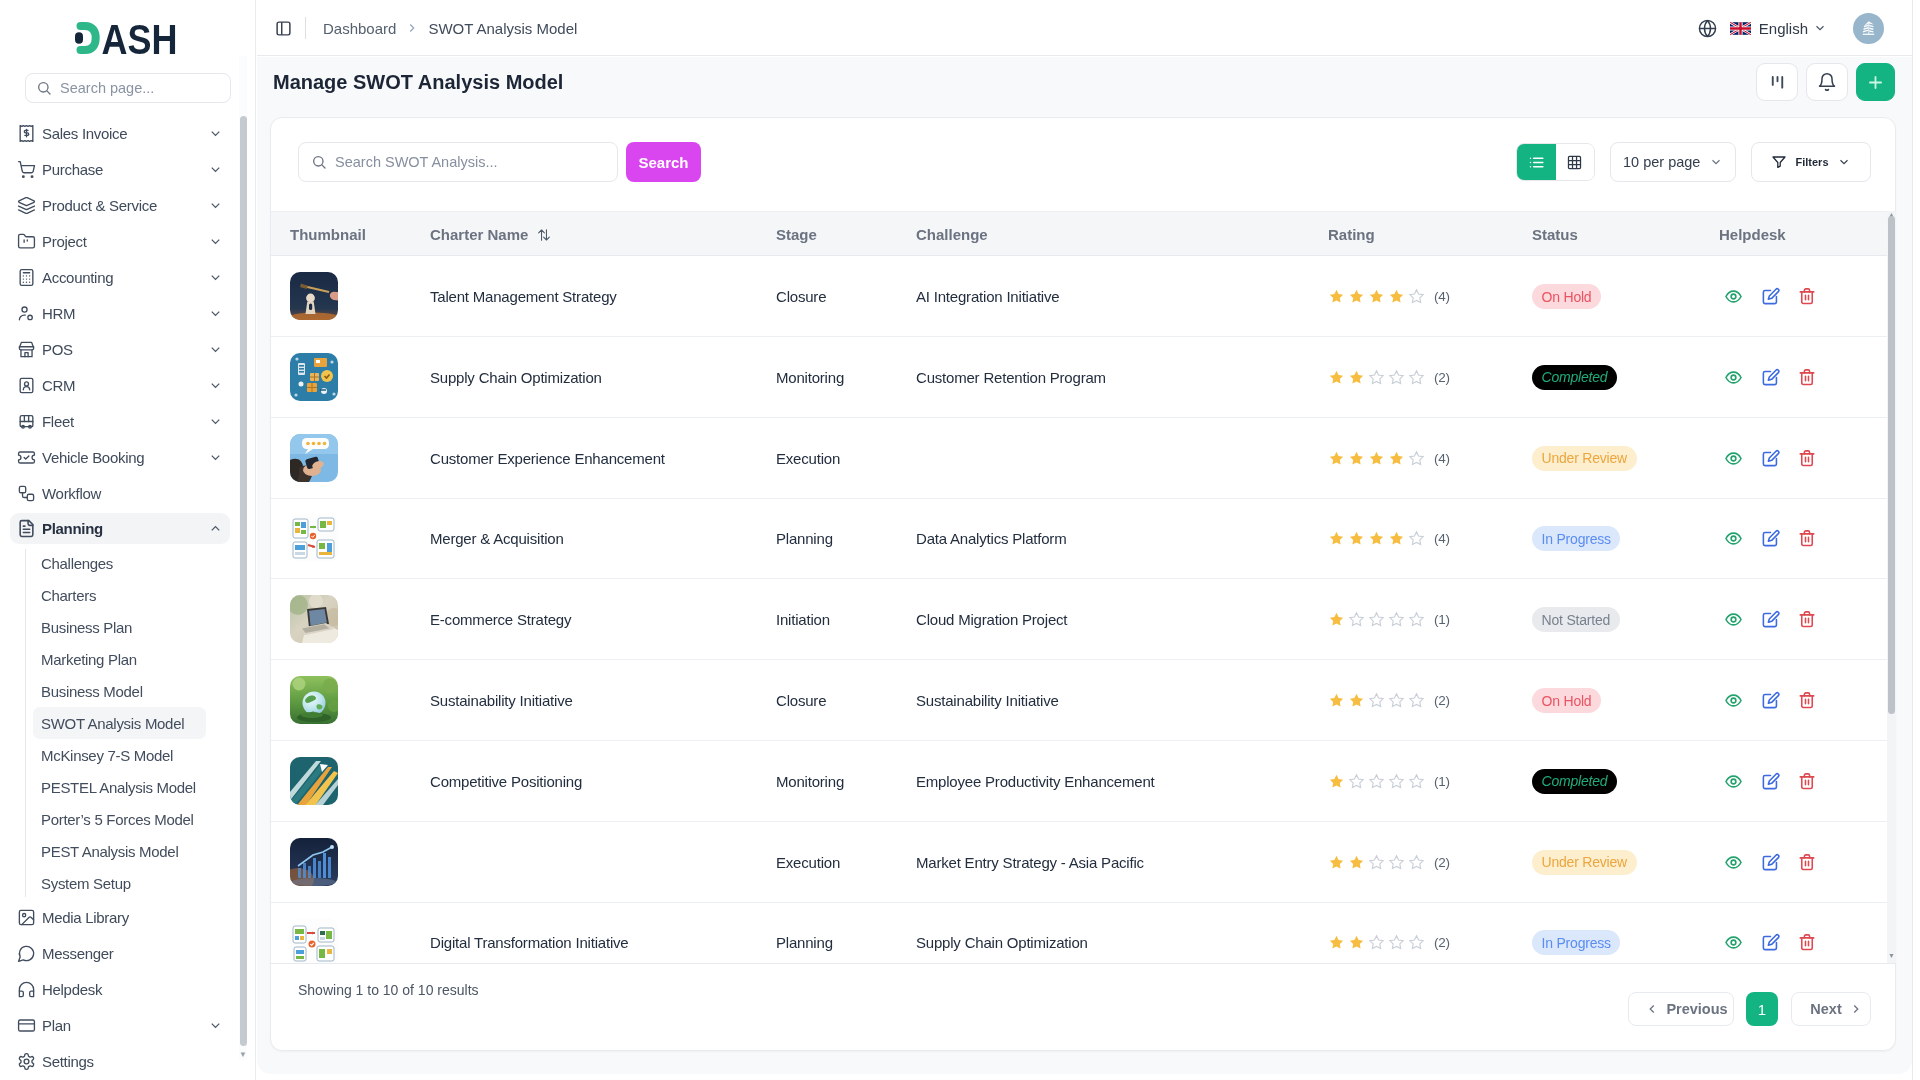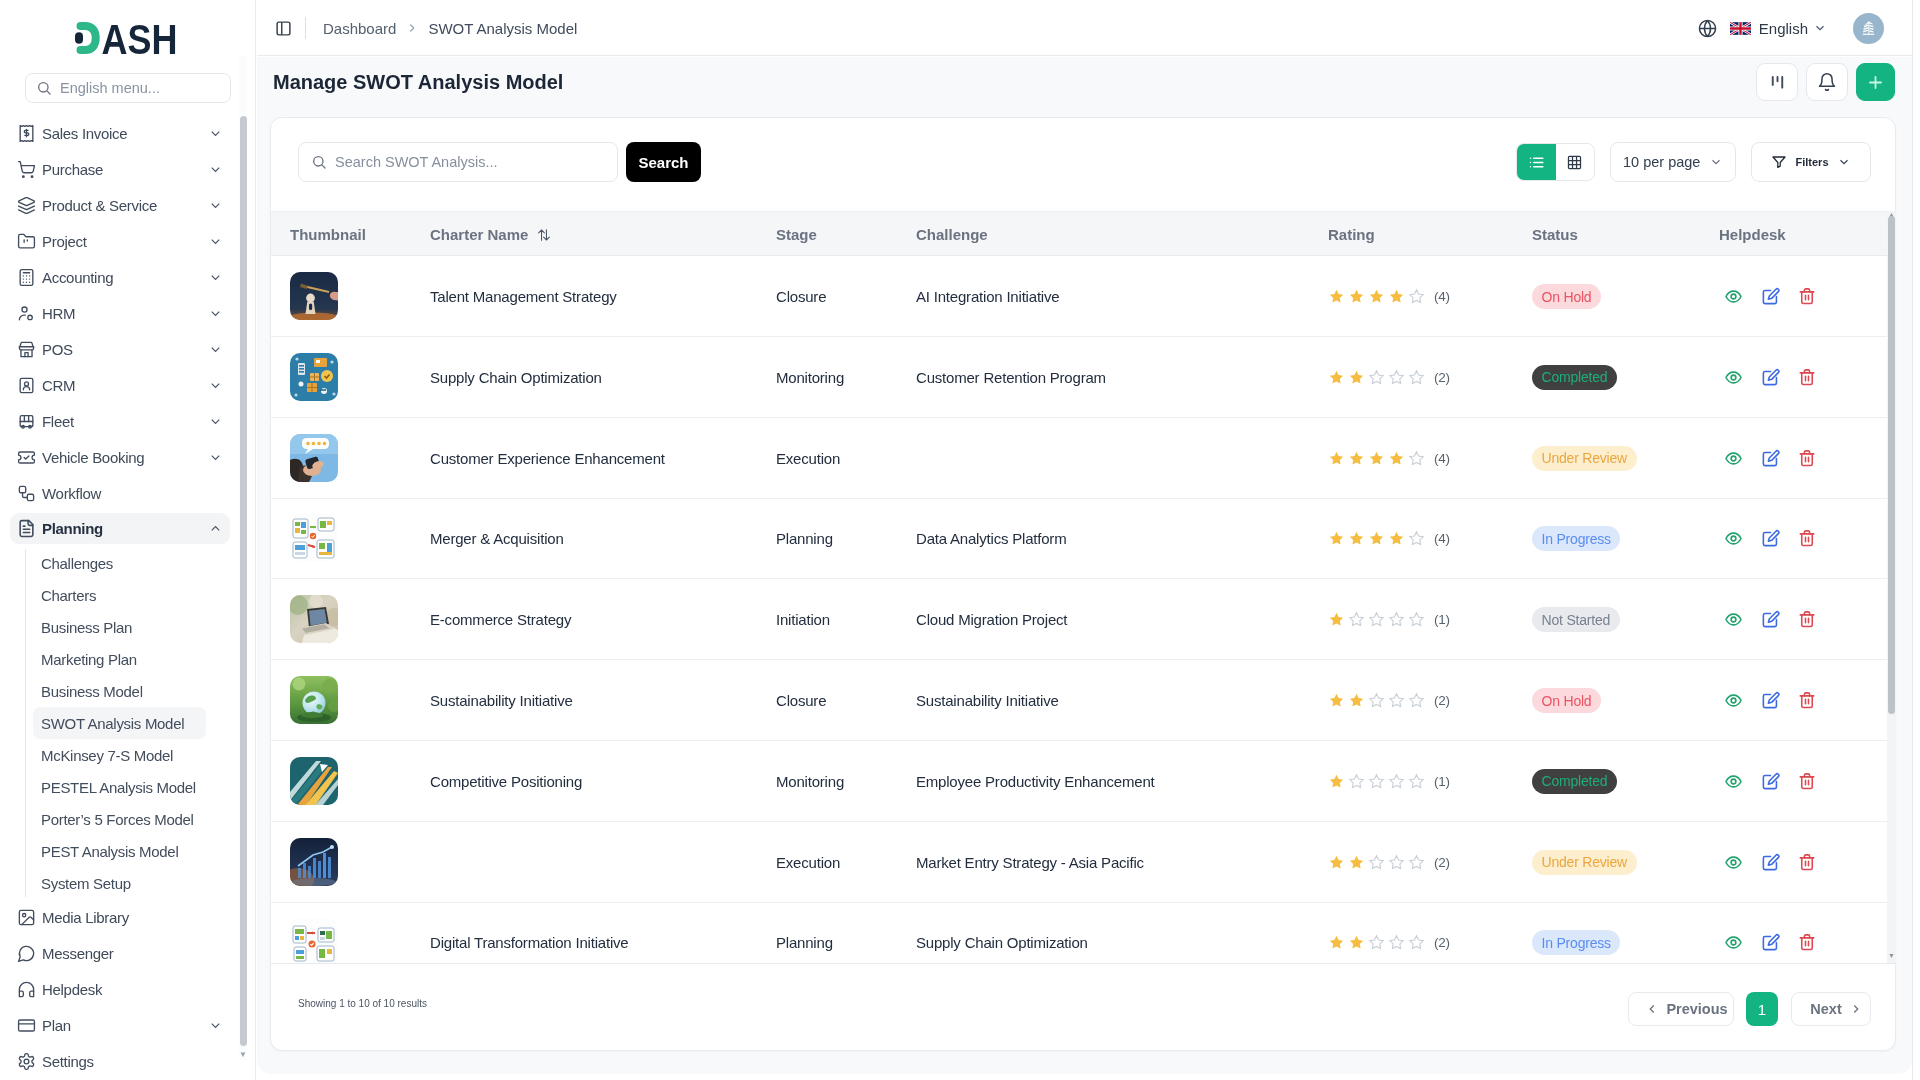--- a/index.html
+++ b/index.html
@@ -37,49 +37,49 @@
   #content { position:absolute; left:257px; top:57px; width:1655px; height:1017px; background:#f8f9fa; border-radius:0 0 14px 14px; }
   #page-title { position:absolute; left:16px; top:14px; font-size:20px; font-weight:bold; color:#1c2636; }
   #title-btns { position:absolute; right:17px; top:6px; display:flex; gap:8px; }
   .tbtn { width:42px; height:38px; border:1px solid #e5e7eb; border-radius:9px; background:#fff; display:flex; align-items:center; justify-content:center; color:#3f4a5a; }
   .tbtn.green { background:#14b482; border-color:#14b482; color:#d7fbe8; width:39px; }
 
   
   #card { position:absolute; left:13px; top:60px; width:1626px; height:934px; background:#fff; border:1px solid #e9ecef; border-radius:12px; box-shadow:0 1px 2px rgba(16,24,40,.04); }
   #srch-input { position:absolute; left:27px; top:24px; width:320px; height:40px; border:1px solid #e5e7eb; border-radius:8px; display:flex; align-items:center; padding-left:12px; }
   #srch-input span { color:#868f9e; font-size:14.5px; margin-left:8px; }
-  #srch-btn { position:absolute; left:355px; top:24px; width:75px; height:40px; background:#000000; border-radius:8px; color:#fff; font-size:15px; font-weight:bold; display:flex; align-items:center; justify-content:center; }
+  #srch-btn { position:absolute; left:355px; top:24px; width:75px; height:40px; background:#d946ef; border-radius:8px; color:#fff; font-size:15px; font-weight:bold; display:flex; align-items:center; justify-content:center; }
   #viewtoggle { position:absolute; left:1245px; top:25px; width:79px; height:38px; border:1px solid #e5e7eb; border-radius:8px; display:flex; overflow:hidden; }
   #viewtoggle .half { flex:1; display:flex; align-items:center; justify-content:center; }
   #viewtoggle .half.on { background:#14b482; color:#fff; }
   #viewtoggle .half.off { background:#fff; color:#2f3947; }
   #perpage { position:absolute; left:1339px; top:24px; width:126px; height:40px; border:1px solid #e5e7eb; border-radius:8px; display:flex; align-items:center; justify-content:space-between; padding:0 12px; color:#333e4e; font-size:14.5px; }
   #filters { position:absolute; left:1480px; top:24px; width:120px; height:40px; border:1px solid #e5e7eb; border-radius:8px; display:flex; align-items:center; justify-content:center; gap:8px; color:#1f2937; font-size:11px; font-weight:bold; }
 
   
   #thead { position:absolute; left:0; top:93px; width:1617px; height:45px; background:#f4f6f8; border-top:1px solid #eceef1; border-bottom:1px solid #e7eaee; }
   .hcell { position:absolute; top:0; height:45px; display:flex; align-items:center; color:#6b7280; font-size:15px; font-weight:bold; }
   #tbody { position:absolute; left:0; top:138px; width:1617px; height:707px; overflow:hidden; }
   .trow { position:absolute; left:0; width:1617px; height:81px; border-bottom:1px solid #edf0f3; }
   .tcell { position:absolute; top:0; height:81px; display:flex; align-items:center; color:#232e3f; font-size:15px; letter-spacing:-0.2px; }
   .thumb { position:absolute; left:19px; top:16px; width:48px; height:48px; border-radius:10px; overflow:hidden; }
   .pill { display:inline-flex; align-items:center; height:25px; padding:0 9.5px; border-radius:13px; font-size:14px; }
   .pill.onhold { background:#fcd9dc; color:#ea5361; }
-  .pill.completed { background:#404040; color:#1fad79; }
+  .pill.completed { background:#000000; color:#1fad79;font-style:italic; }
   .pill.review { background:#fdeecd; color:#eba63f; }
   .pill.progress { background:#dbe7fb; color:#5a8df0; }
   .pill.notstarted { background:#e8eaed; color:#78828f; }
   .cnt { color:#57626f; font-size:13.5px; margin-left:6px; }
   
   #tb-sb { position:absolute; left:1616px; top:93px; width:9px; height:752px; background:#f2f4f6; }
   #tb-sb .thumbv { position:absolute; left:1px; top:5px; width:7px; height:498px; background:#bdc2c8; border-radius:4px; }
 
   
   #tfoot { position:absolute; left:0; top:845px; width:1625px; height:88px; border-top:1px solid #e7eaee; }
-  #tfoot .showing { position:absolute; left:27px; top:34px; color:#4b5563; font-size:10px; }
+  #tfoot .showing { position:absolute; left:27px; top:18px; color:#4b5563; font-size:14px; }
   .pgbtn { position:absolute; top:28px; height:34px; border:1px solid #e7eaee; border-radius:8px; background:#fff; display:flex; align-items:center; justify-content:center; color:#6b7280; font-size:14.5px; font-weight:bold; gap:7px;padding-left:11px; }
   #pg1 { position:absolute; top:28px; left:1475px; width:32px; height:34px; background:#14b482; border-radius:8px; color:#fff; font-size:15px; display:flex; align-items:center; justify-content:center; }
 
   
   #page-sb { position:absolute; left:1912px; top:0; width:8px; height:1080px; background:#fff; border-left:1px solid #e8eaee; }
 </style>
 </head>
 <body>
 
 <svg width="0" height="0" style="position:absolute">
@@ -235,21 +235,21 @@
     <svg width="104" height="36" viewBox="0 0 104 36" style="overflow:visible;">
       <path d="M5.5 6 H10 C17.5 6 20.7 11 20.7 18 S17.5 30 10 30 H5.5" fill="none" stroke="#2eb88a" stroke-width="8" stroke-linecap="round"></path>
       <rect x="0" y="12.2" width="8" height="11.6" rx="4" fill="#15263a"></rect>
       <text x="26.5" y="34" font-size="43" font-weight="bold" fill="#15263a" textLength="76" lengthAdjust="spacingAndGlyphs">ASH</text>
     </svg>
   </div>
   <div id="sb-search">
     <svg width="16" height="16" viewBox="0 0 24 24" fill="none" stroke="#6b7280" stroke-width="2" stroke-linecap="round">
         <use href="#i-search"></use>
       </svg>
-    <span>English menu...</span>
+    <span>Search page...</span>
   </div>
   <div id="nav">
     <div class="nitem"><svg class="ico" viewBox="0 0 24 24" fill="none" stroke="currentColor" stroke-width="1.7" stroke-linecap="round" stroke-linejoin="round">
           <use href="#i-receipt"></use>
         </svg>Sales Invoice<svg class="chev" width="15" height="15" viewBox="0 0 24 24" fill="none" stroke="currentColor" stroke-width="2">
           <use href="#i-chevd"></use>
         </svg></div>
     <div class="nitem"><svg class="ico" viewBox="0 0 24 24" fill="none" stroke="currentColor" stroke-width="1.7" stroke-linecap="round" stroke-linejoin="round">
           <use href="#i-cart"></use>
         </svg>Purchase<svg class="chev" width="15" height="15" viewBox="0 0 24 24" fill="none" stroke="currentColor" stroke-width="2">

